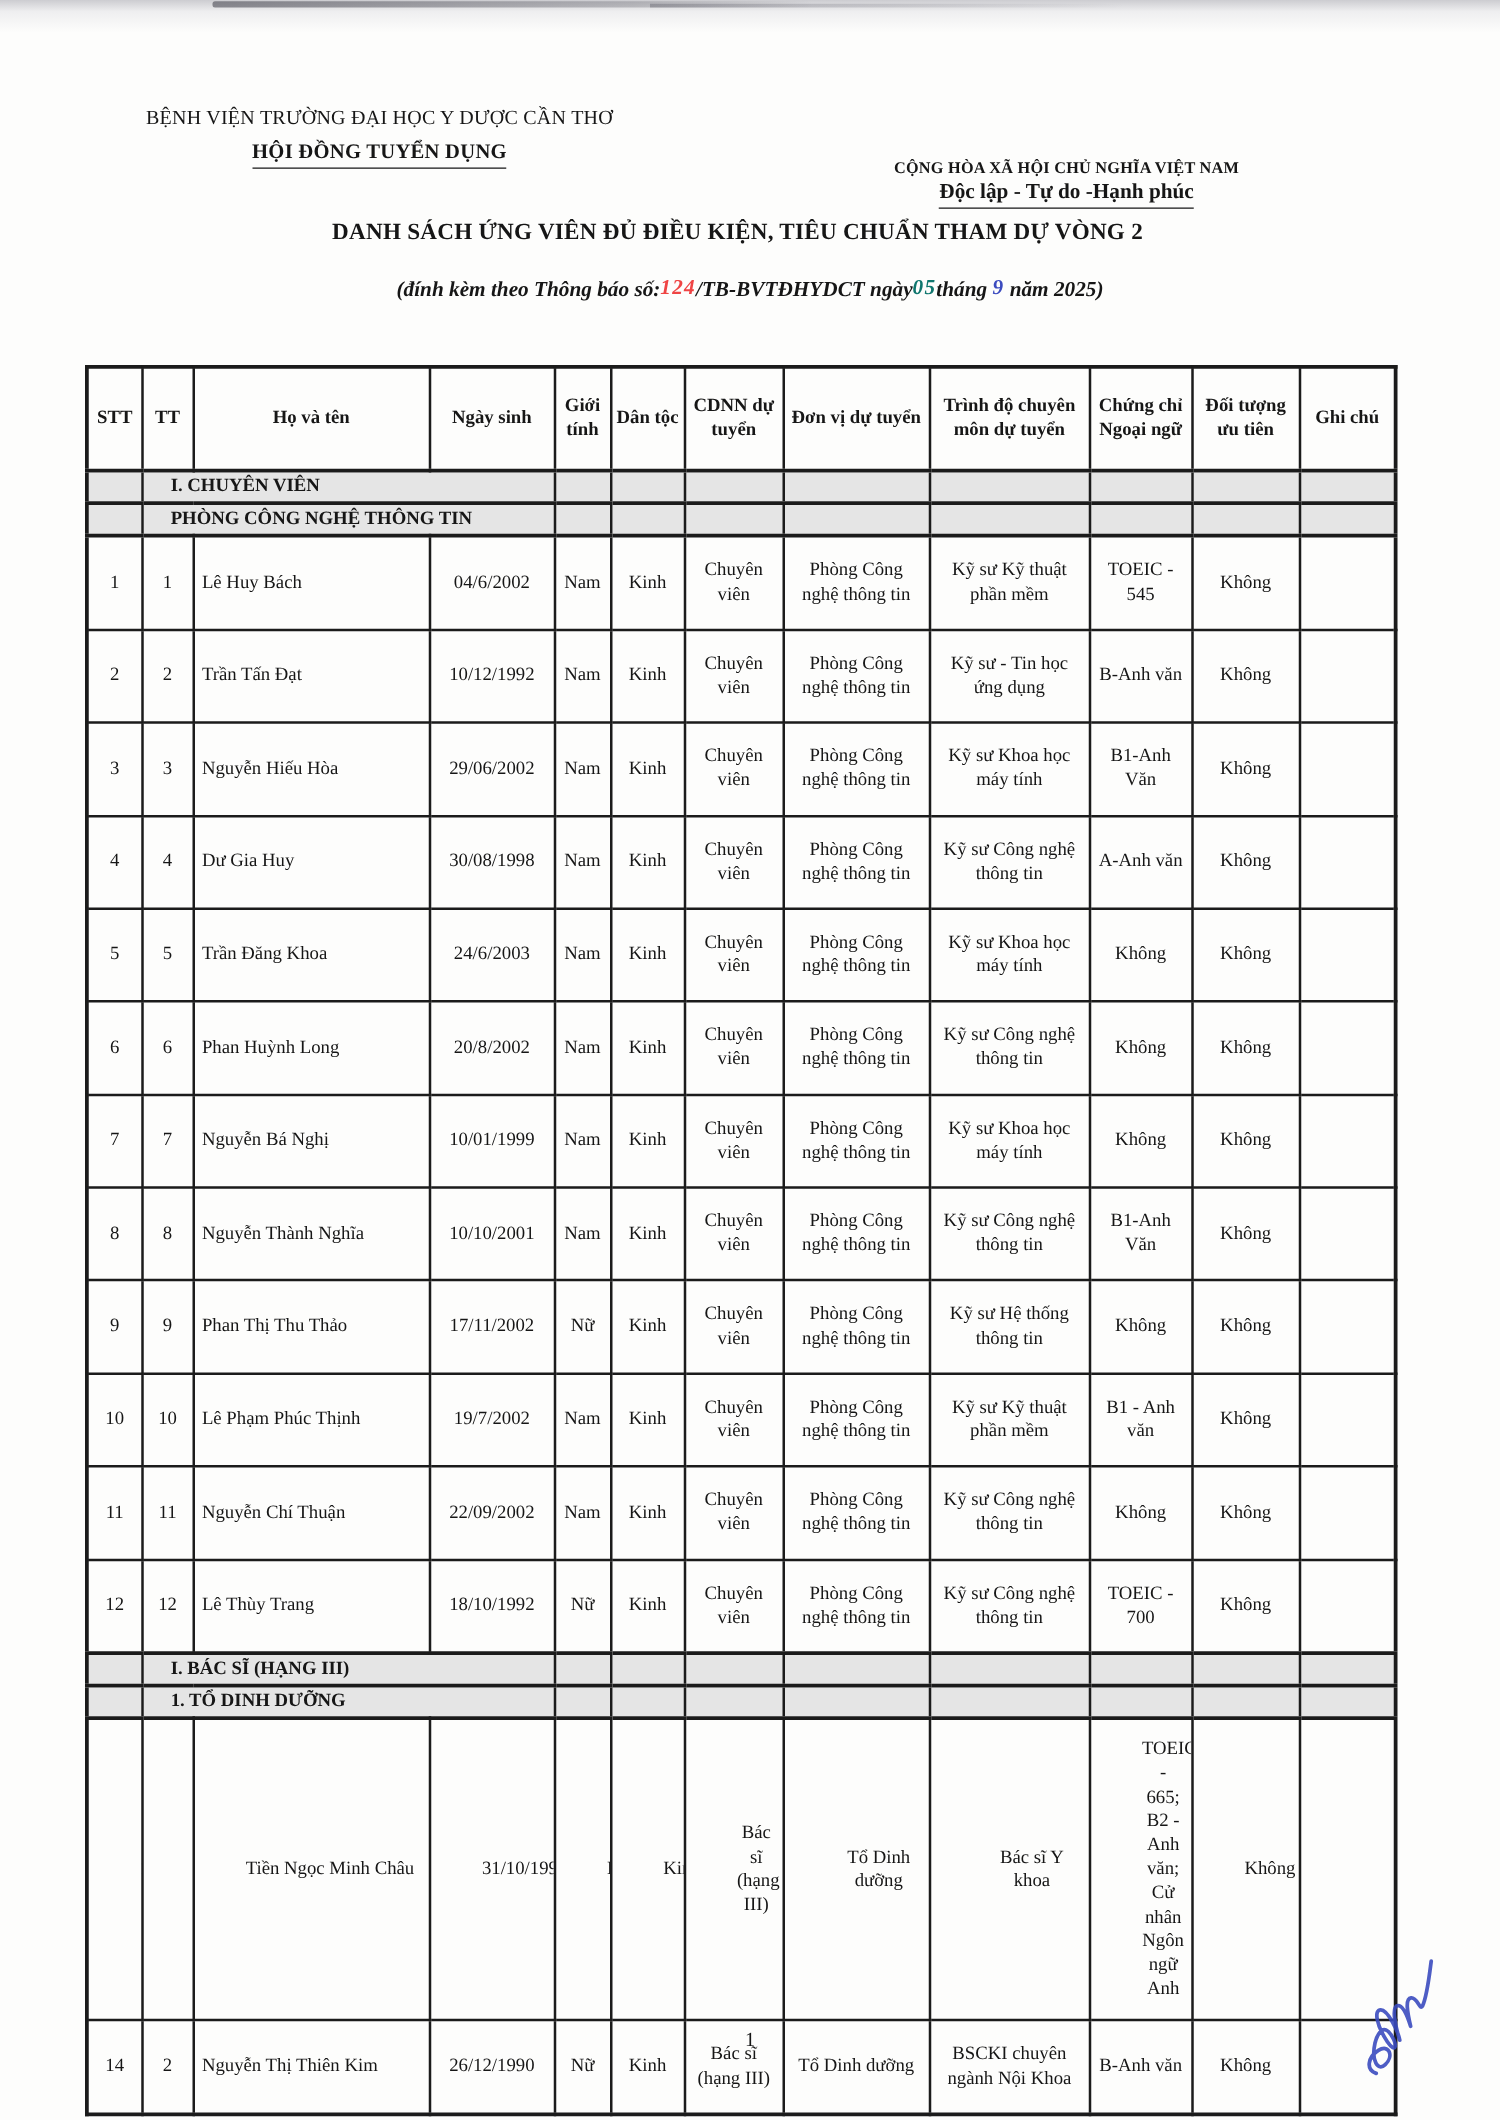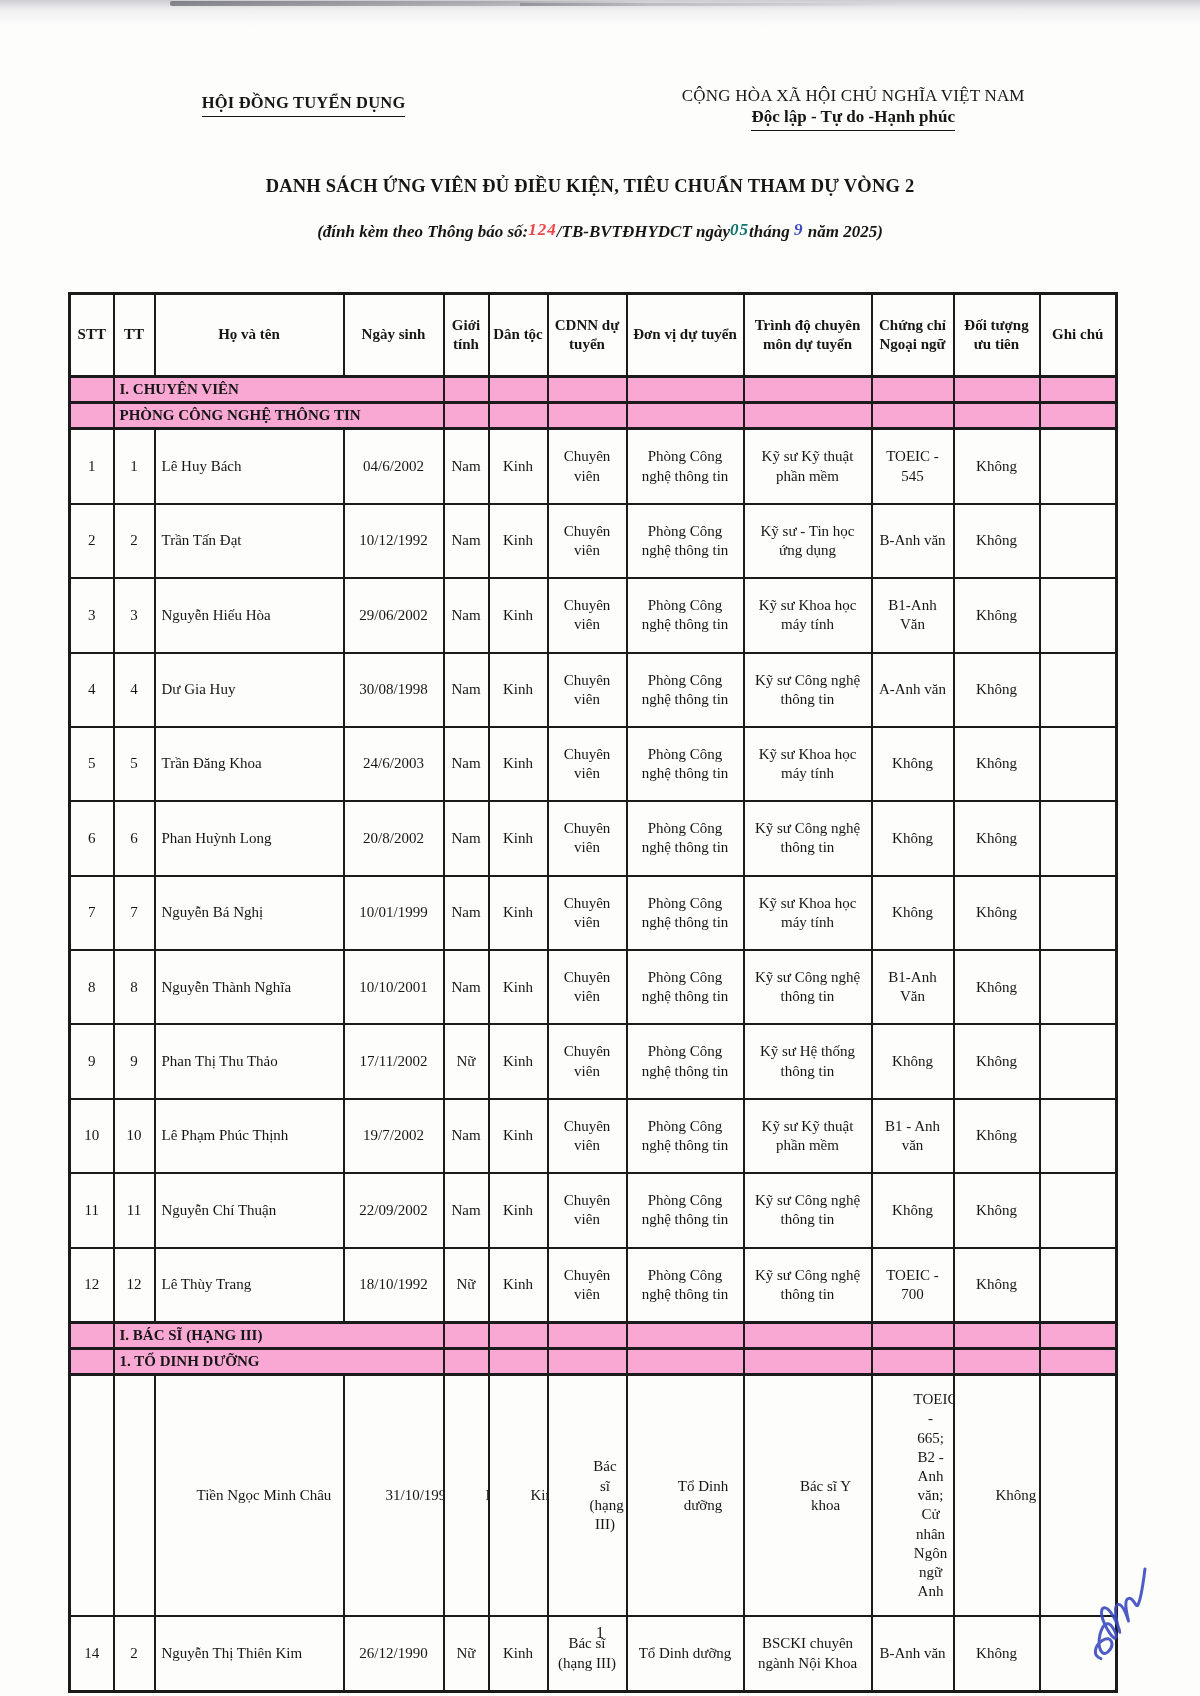--- a/index.html
+++ b/index.html
@@ -32,21 +32,21 @@
     position:absolute; top:86px; left:68px; width:1047px;
     display:flex; justify-content:space-between;
   }
   .mh-left  { width:45%; text-align:center; }
   .mh-right { width:50%; text-align:center; }
   .org1 { font-size:16px; letter-spacing:.2px; }
   .org2 {
     display:inline-block; font-size:16.5px; font-weight:bold; margin-top:7px;
     padding-bottom:3px; border-bottom:1.8px solid #161616; letter-spacing:.2px;
   }
-  .rep1 { font-size:17px; font-weight:normal; letter-spacing:.2px; }
+  .rep1 { font-size:13px; font-weight:bold; letter-spacing:.2px;margin-top:40px; }
   .rep2 {
     display:inline-block; font-size:17px; font-weight:bold; margin-top:1px;
     padding-bottom:3px; border-bottom:1.8px solid #161616;
   }
 
   .doc-title {
     position:absolute; top:176px; left:0; width:1180px;
     text-align:center; font-size:18.5px; font-weight:bold; letter-spacing:.2px;
   }
   .doc-subtitle {
@@ -67,22 +67,22 @@
   .cand th, .cand td {
     border:2px solid #1b1b1b;
     text-align:center; vertical-align:middle;
     padding:6px 4px;
     overflow:hidden;
   }
   .cand th { font-weight:bold; height:83px; padding:4px 3px; font-size:15px; }
   .cand td { padding:17px 5px; }
   .cand td.col-name { text-align:left; padding-left:6px; padding-right:3px; }
   .cand tr.section td {
-    background:#f9a8d4;
-    padding:2px 5px; height:21px;
+    background:#e5e5e5;
+    padding:2px 22px; height:21px;
     font-weight:bold; text-align:left;
     border-top-width:3px; border-bottom-width:3px;
     font-size:15px;
   }
   .cand tr.row13 td { padding-top:14px; padding-bottom:14px;padding-left:41px; }
 
   .page-number {
     position:absolute; top:1624px; left:0; width:1200px;
     text-align:center; font-size:16px;
   }
@@ -94,20 +94,21 @@
 </style>
 </head>
 <body>
 
 <div class="scan-top"></div>
 <div class="scan-top-line"></div>
 <div class="scan-top-line2"></div>
 
 <div class="masthead">
   <div class="mh-left">
+    <div class="org1">BỆNH VIỆN TRƯỜNG ĐẠI HỌC Y DƯỢC CẦN THƠ</div>
     <div><span class="org2">HỘI ĐỒNG TUYỂN DỤNG</span></div>
   </div>
   <div class="mh-right">
     <div class="rep1">CỘNG HÒA XÃ HỘI CHỦ NGHĨA VIỆT NAM</div>
     <div><span class="rep2">Độc lập - Tự do -Hạnh phúc</span></div>
   </div>
 </div>
 
 <div class="doc-title">DANH SÁCH ỨNG VIÊN ĐỦ ĐIỀU KIỆN, TIÊU CHUẨN THAM DỰ VÒNG 2</div>
 <div class="doc-subtitle">

